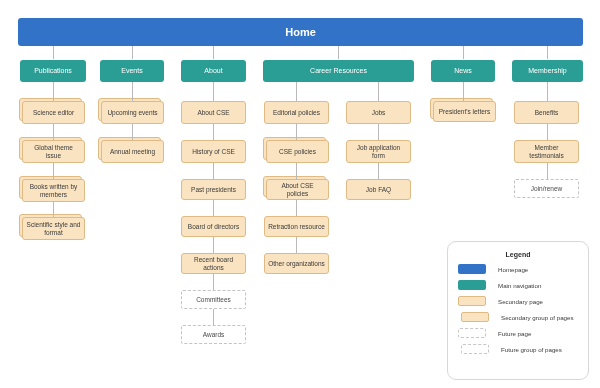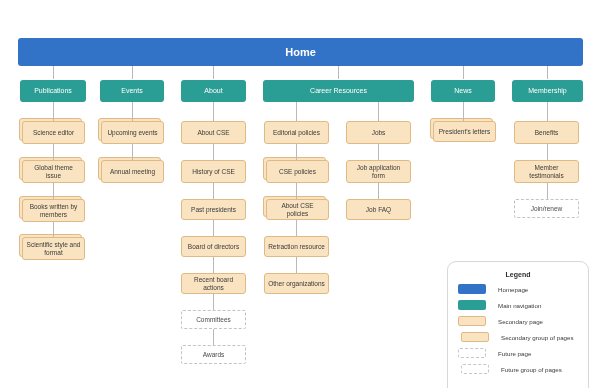--- a/index.html
+++ b/index.html
@@ -3,21 +3,21 @@
 <meta charset="utf-8">
 <style>
   html,body{margin:0;padding:0;}
   body{
     width:600px;height:388px;
     background:#ffffff;
     font-family:"Liberation Sans", sans-serif;
     overflow:hidden;
     position:relative;
   }
-  #canvas{position:absolute;inset:0;margin-top:20px;}
+  #canvas{position:absolute;inset:0;}
 
   
   .line{position:absolute;background:#b9b9b9;}
   .vline{width:1px;}
 
   
   .node{
     position:absolute;
     box-sizing:border-box;
     display:flex;align-items:center;justify-content:center;

